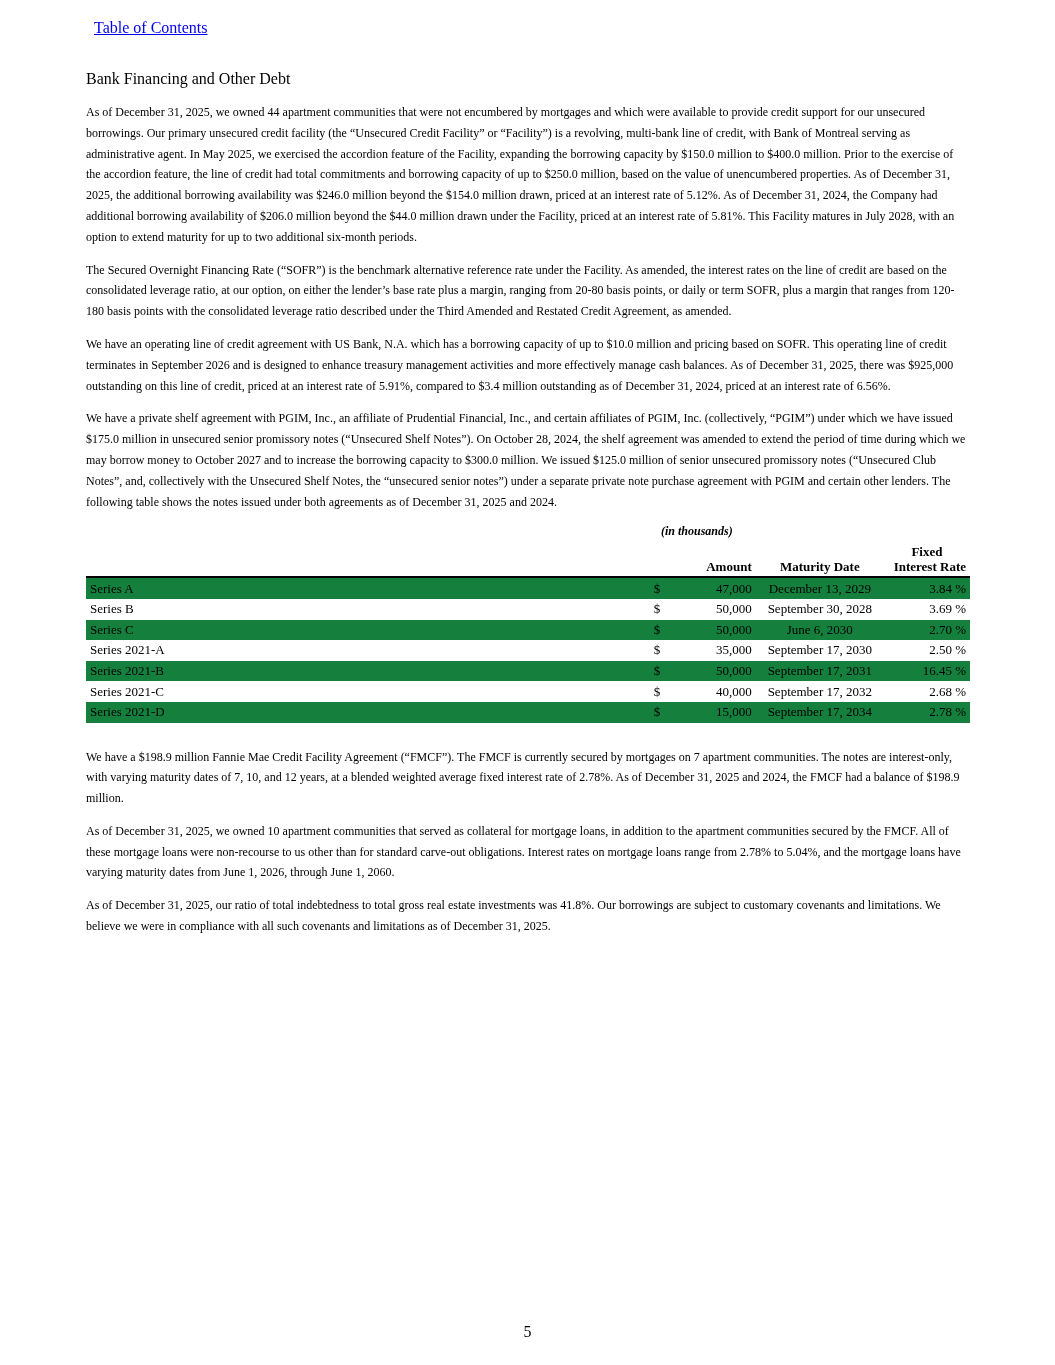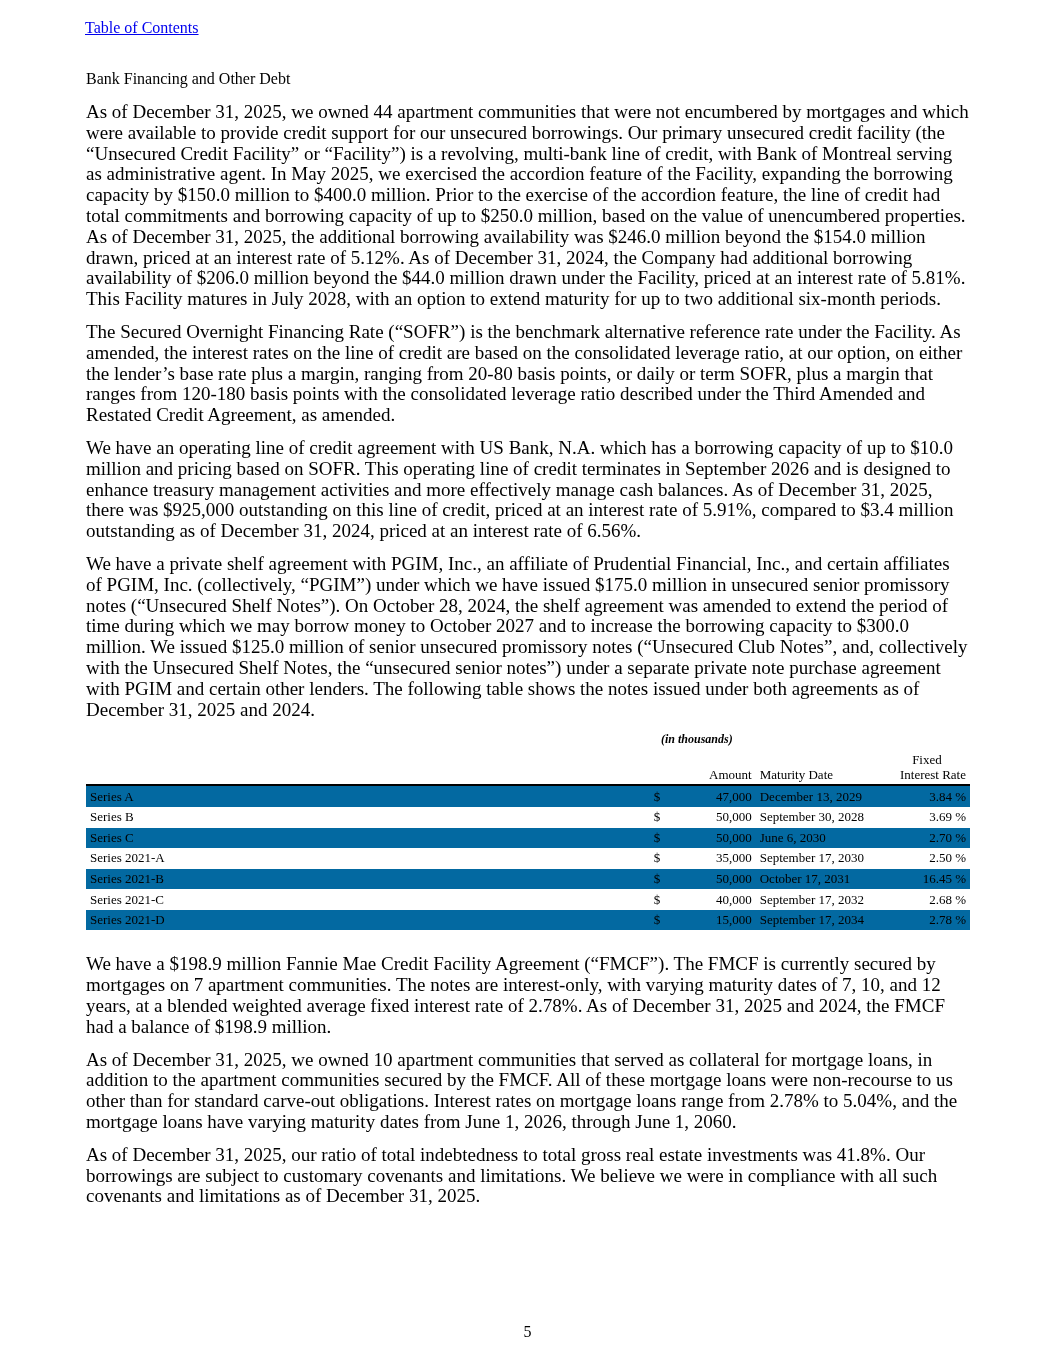--- a/index.html
+++ b/index.html
@@ -1,52 +1,52 @@
 <!DOCTYPE html>
 <html><head>
   <meta charset="utf-8">
   <style>
     html, body { margin: 0; padding: 0; background: #ffffff; }
     body {
       width: 1055px; height: 1365px; position: relative; overflow: hidden;
       font-family: "Liberation Serif", serif; color: #000;
     }
     .toc-link {
-      position: absolute; left: 85px; top: 19px;
+      position: absolute; left: 94px; top: 19px;
       font-size: 16px; color: #0000ee; text-decoration: underline; cursor: pointer;
     }
     .content { position: absolute; left: 86px; top: 68px; width: 884px; }
     h2.section-title {
       font-size: 16px; font-weight: normal; margin: 0 0 13px 0; line-height: 21px;
     }
     p.para {
-      font-size: 19px; line-height: 20.8px; margin: 0 0 12px 0;
+      font-size: 12px; line-height: 20.8px; margin: 0 0 12px 0;
       text-align: left;
     }
     .table-wrap { margin-top: 2px; margin-bottom: 24px; }
     .units {
       font-size: 12px; font-style: italic; font-weight: bold;
       position: relative; height: 20px;
     }
     .units span { position: absolute; left: 575px; top: 0; }
     table.notes {
       width: 884px; border-collapse: collapse; font-size: 13px;
       font-family: "Liberation Serif", serif;
     }
     table.notes th {
-      font-weight: normal; font-size: 13px; vertical-align: bottom;
+      font-weight: bold; font-size: 13px; vertical-align: bottom;
       padding: 0 4px 2px 4px; line-height: 15px;
     }
     table.notes thead tr { border-bottom: 2px solid #000; }
     table.notes td { height: 20.6px; padding: 0 4px; line-height: 20px; }
-    table.notes tbody tr.shaded { background: #0369a1; }
+    table.notes tbody tr.shaded { background: #15803d; }
     .c-name { text-align: left; width: 555px; }
     .c-dollar { text-align: left; width: 10px; }
     .c-amount { text-align: right; width: 80px; }
-    .c-date { text-align: left; width: 120px; }
+    .c-date { text-align: center; width: 120px; }
     .c-rate { text-align: right; width: 78px; }
     .page-number {
       position: absolute; left: 0; width: 1055px; top: 1323px;
       text-align: center; font-size: 16px;
     }
   </style>
 </head>
 <body>
 
 <a class="toc-link">Table of Contents</a>
@@ -102,21 +102,21 @@
           <td class="c-name">Series 2021-A</td>
           <td class="c-dollar">$</td>
           <td class="c-amount">35,000</td>
           <td class="c-date">September 17, 2030</td>
           <td class="c-rate">2.50 %</td>
         </tr>
         <tr class="shaded">
           <td class="c-name">Series 2021-B</td>
           <td class="c-dollar">$</td>
           <td class="c-amount">50,000</td>
-          <td class="c-date">October 17, 2031</td>
+          <td class="c-date">September 17, 2031</td>
           <td class="c-rate">16.45 %</td>
         </tr>
         <tr>
           <td class="c-name">Series 2021-C</td>
           <td class="c-dollar">$</td>
           <td class="c-amount">40,000</td>
           <td class="c-date">September 17, 2032</td>
           <td class="c-rate">2.68 %</td>
         </tr>
         <tr class="shaded">

